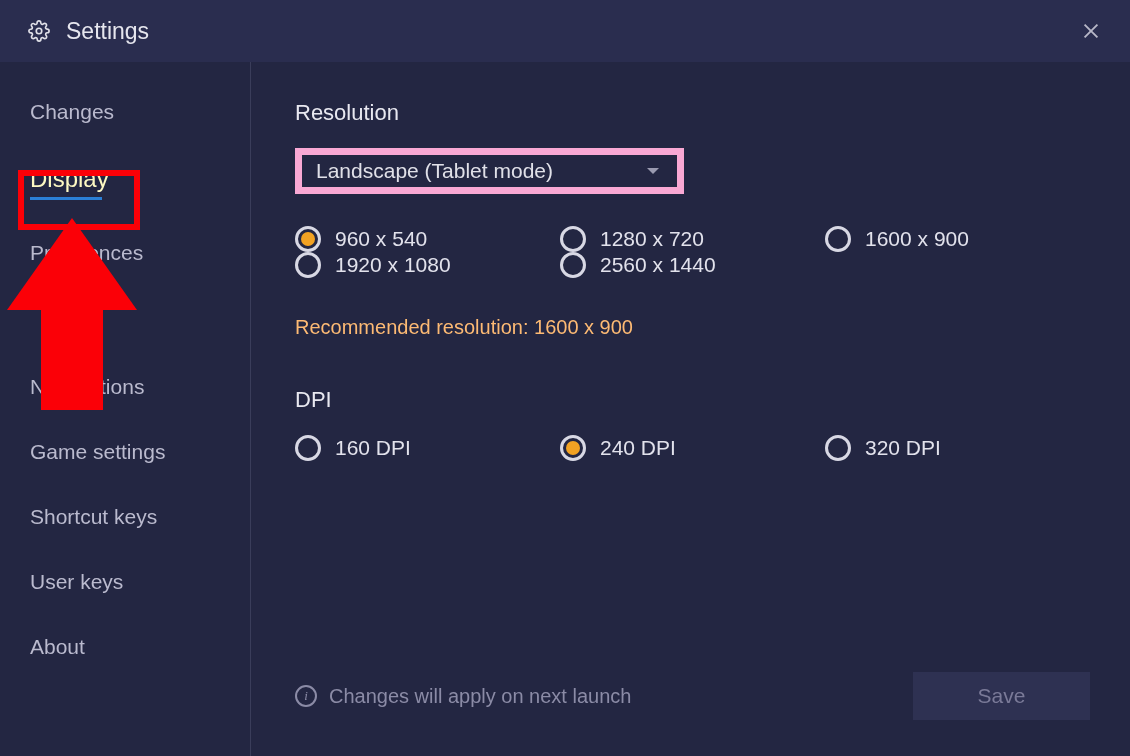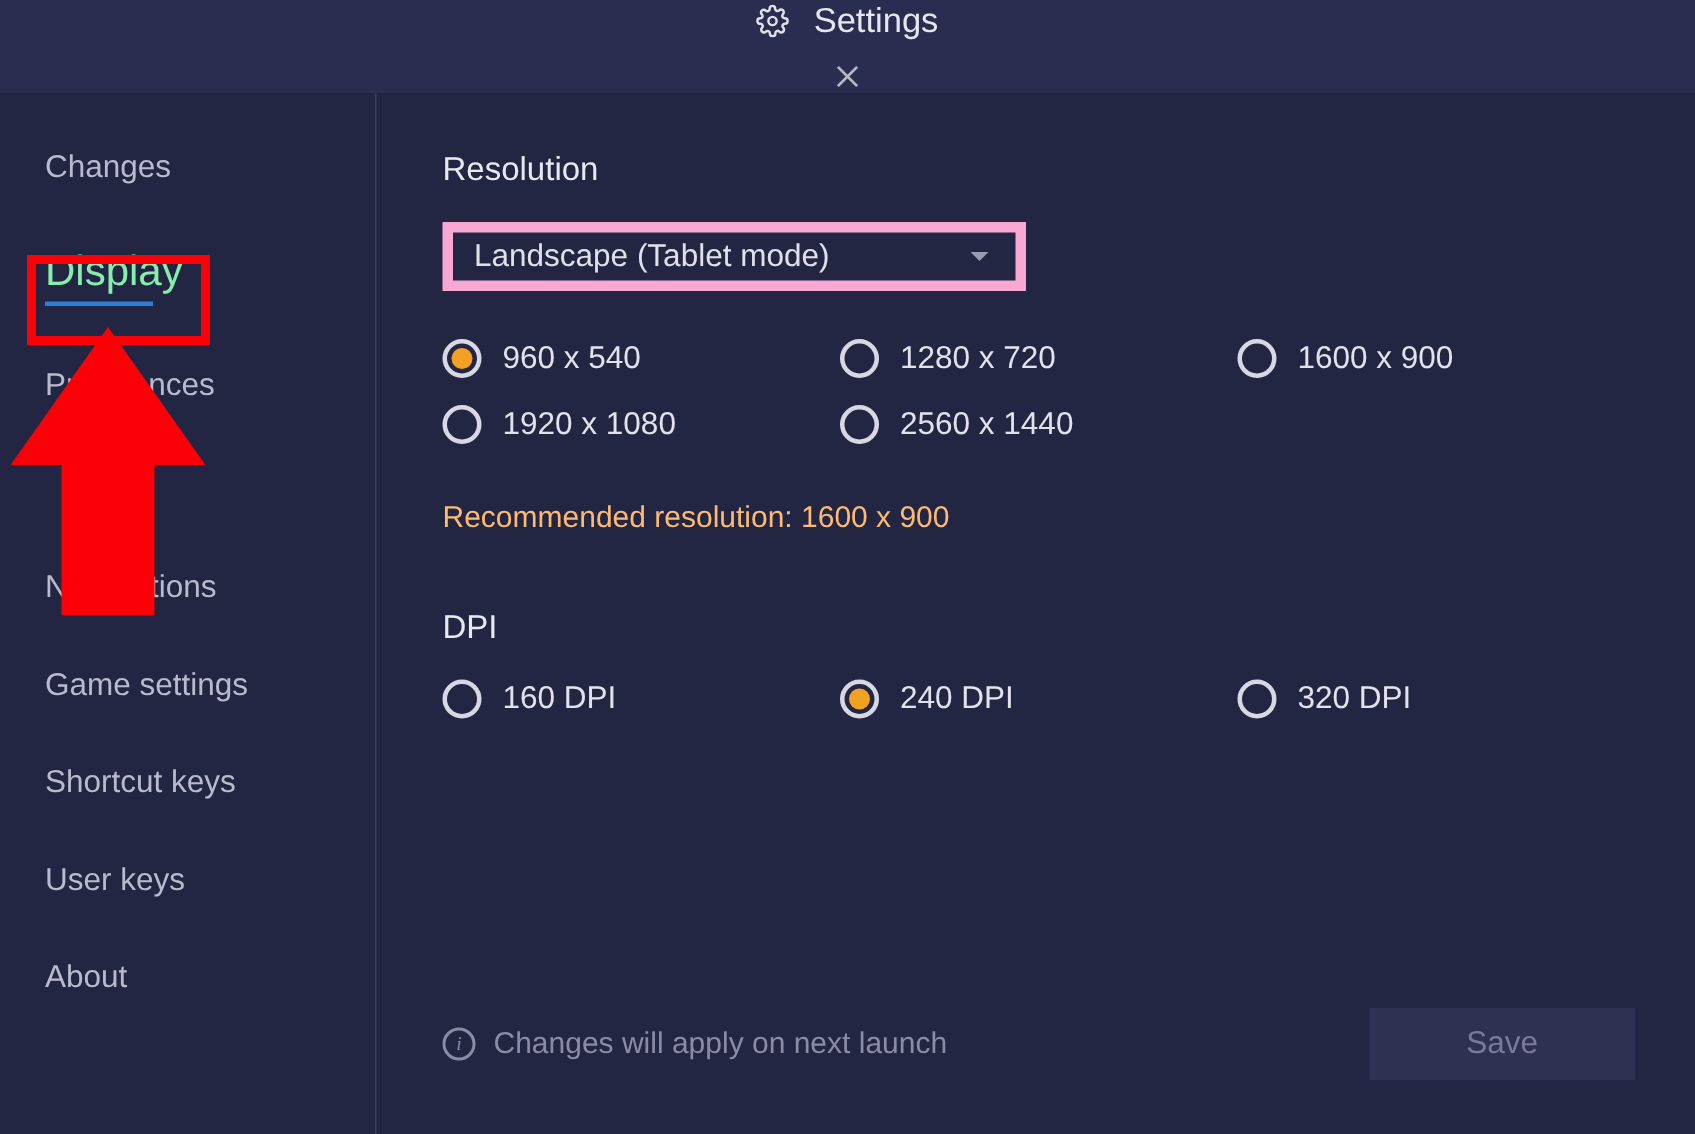--- a/index.html
+++ b/index.html
@@ -12,21 +12,20 @@
       overflow: hidden;
       position: relative;
     }
     .header {
       height: 62px;
       background: #2a2d4f;
       display: flex;
       align-items: center;
       padding: 0 28px;
       justify-content: space-between;
-      flex-direction: column;
     }
     .header-left { display: flex; align-items: center; gap: 16px; }
     .gear-icon { width: 22px; height: 22px; display: flex; align-items: center; justify-content: center; }
     .gear-icon svg { width: 22px; height: 22px; stroke: #e0e0e8; fill: none; stroke-width: 1.8; }
     .header-title { font-size: 23px; font-weight: 400; color: #e6e6ee; }
     .close-icon { width: 22px; height: 22px; cursor: pointer; }
     .close-icon svg { width: 22px; height: 22px; stroke: #b8b8c8; stroke-width: 2; }
 
     .body-area { display: flex; height: calc(756px - 62px); }
 
@@ -37,22 +36,22 @@
       position: relative;
     }
     .sidebar-item {
       font-size: 21px;
       color: #babace;
       margin-bottom: 41px;
       cursor: pointer;
       display: inline-block;
     }
     .sidebar-item.active {
-      color: #86efac;
-      font-size: 28px;
+      color: #fef9c3;
+      font-size: 24px;
     }
     .active-underline {
       height: 3px;
       width: 72px;
       background: #2b7fd6;
       margin-top: 4px;
     }
 
     .content {
       flex: 1;
@@ -82,21 +81,21 @@
     .dropdown-caret {
       width: 0; height: 0;
       border-left: 6px solid transparent;
       border-right: 6px solid transparent;
       border-top: 6px solid #9a9ab0;
     }
 
     .radio-grid {
       display: flex;
       flex-wrap: wrap;
-      row-gap: 18px;
+      row-gap: 0;
       margin-bottom: 24px;
     }
     .radio-col {
       width: 265px;
       display: flex;
       align-items: center;
       gap: 14px;
       cursor: pointer;
     }
     .radio-col.col1 { width: 265px; }

